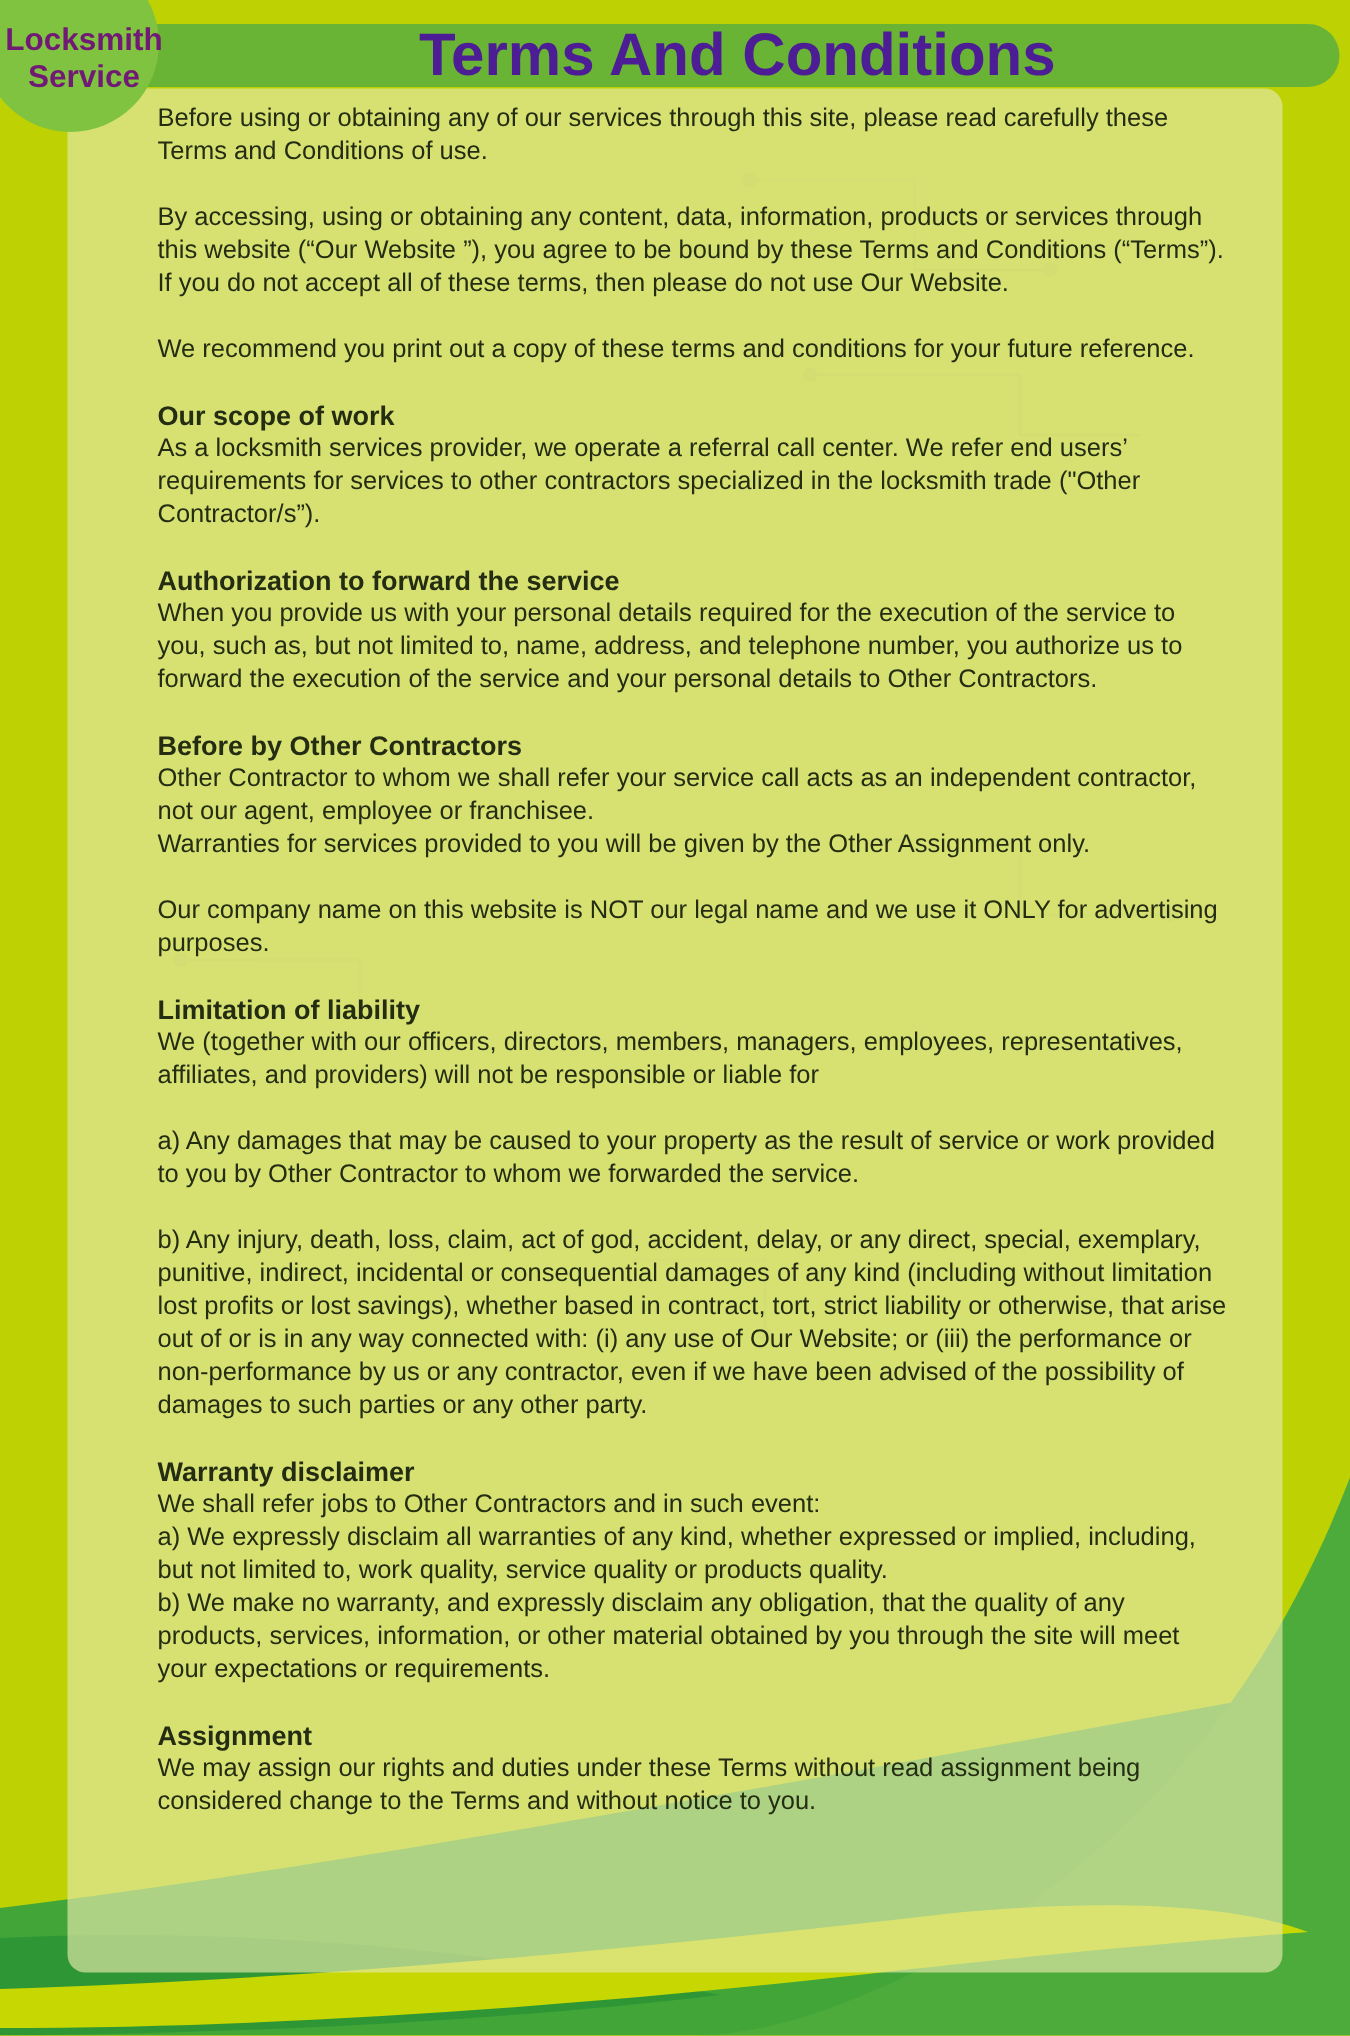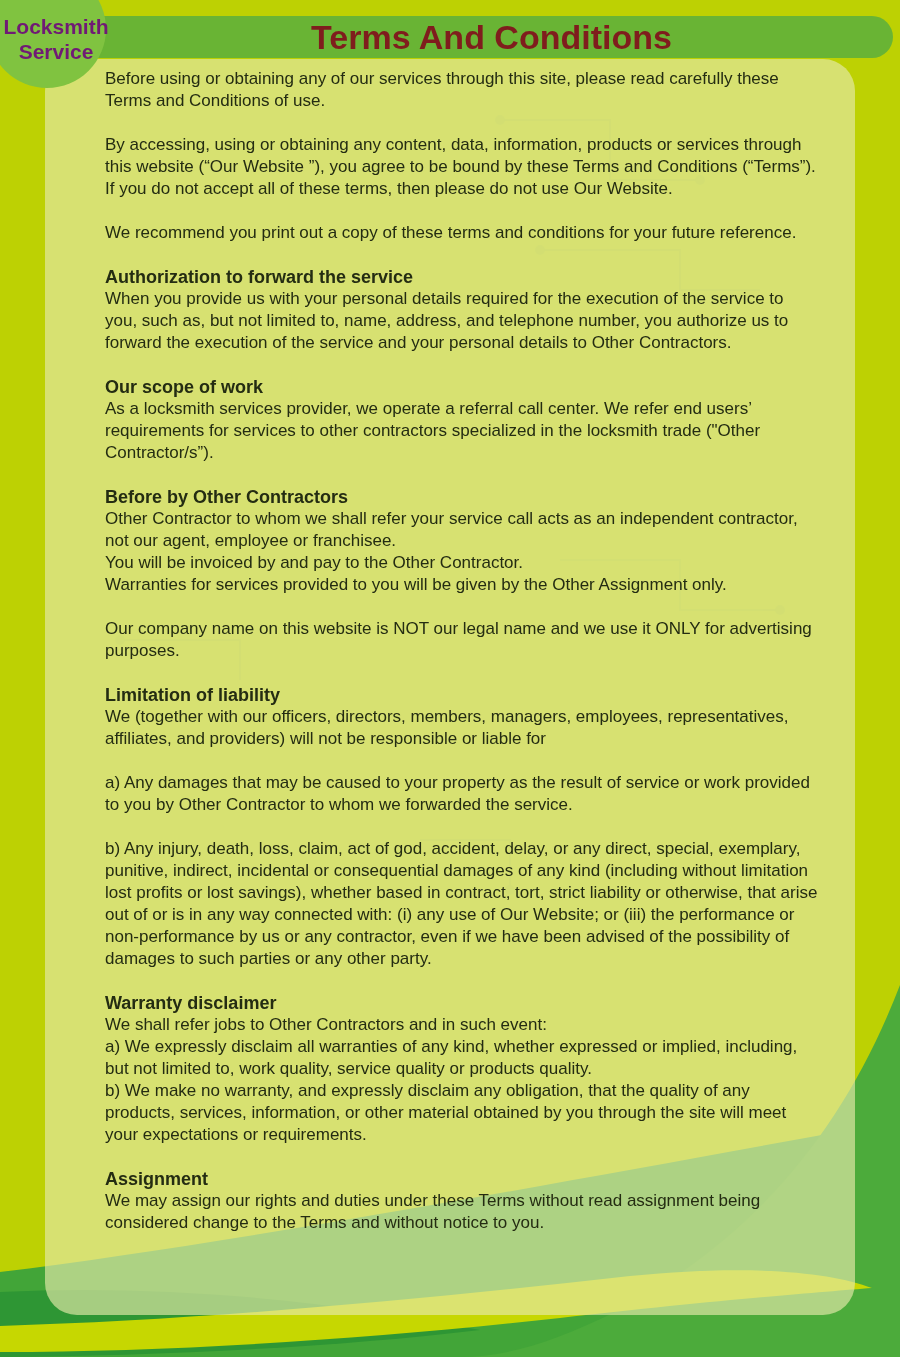--- a/index.html
+++ b/index.html
@@ -19,30 +19,30 @@
   
   .title-band{
     position:absolute;left:0;top:16px;width:893px;height:42px;
     background:#69b434;
     border-radius:0 21px 21px 0;
     z-index:2;
     display:flex;align-items:center;justify-content:center;
   }
   .page-title{
     margin:0;padding:0 30px 0 120px;
-    font-size:34px;font-weight:800;letter-spacing:0;
-    color:#7f1d1d;
+    font-size:40px;font-weight:800;letter-spacing:0;
+    color:#4c1d95;
     line-height:42px;
     white-space:nowrap;
   }
   
   .panel{
     position:absolute;left:45px;top:59px;width:810px;height:1256px;
     background:rgba(229,233,170,0.66);
-    border-radius:32px;
+    border-radius:12px;
     z-index:3;
     box-sizing:border-box;
     padding:9px 35px 0 60px;
   }
   .content{
     color:#242c12;
     font-size:17px;
     line-height:22px;
   }
   .section{margin:0 0 22px 0;}
@@ -106,31 +106,30 @@
   <div class="panel">
     <div class="content">
         <section class="section">
           <p class="para">Before using or obtaining any of our services through this site, please read carefully these Terms and Conditions of use.</p>
           <div class="spacer"></div>
           <p class="para">By accessing, using or obtaining any content, data, information, products or services through this website (“Our Website ”), you agree to be bound by these Terms and Conditions (“Terms”). If you do not accept all of these terms, then please do not use Our Website.</p>
           <div class="spacer"></div>
           <p class="para">We recommend you print out a copy of these terms and conditions for your future reference.</p>
         </section>
         <section class="section">
+          <h2 class="sec-heading">Our scope of work</h2>
+          <p class="para">As a locksmith services provider, we operate a referral call center. We refer end users’ requirements for services to other contractors specialized in the locksmith trade ("Other Contractor/s”).</p>
+        </section>
+        <section class="section">
           <h2 class="sec-heading">Authorization to forward the service</h2>
           <p class="para">When you provide us with your personal details required for the execution of the service to you, such as, but not limited to, name, address, and telephone number, you authorize us to forward the execution of the service and your personal details to Other Contractors.</p>
         </section>
         <section class="section">
-          <h2 class="sec-heading">Our scope of work</h2>
-          <p class="para">As a locksmith services provider, we operate a referral call center. We refer end users’ requirements for services to other contractors specialized in the locksmith trade ("Other Contractor/s”).</p>
-        </section>
-        <section class="section">
           <h2 class="sec-heading">Before by Other Contractors</h2>
           <p class="para">Other Contractor to whom we shall refer your service call acts as an independent contractor, not our agent, employee or franchisee.</p>
-          <p class="para">You will be invoiced by and pay to the Other Contractor.</p>
           <p class="para">Warranties for services provided to you will be given by the Other Assignment only.</p>
           <div class="spacer"></div>
           <p class="para">Our company name on this website is NOT our legal name and we use it ONLY for advertising purposes.</p>
         </section>
         <section class="section">
           <h2 class="sec-heading">Limitation of liability</h2>
           <p class="para">We (together with our officers, directors, members, managers, employees, representatives, affiliates, and providers) will not be responsible or liable for</p>
           <div class="spacer"></div>
           <p class="para">a) Any damages that may be caused to your property as the result of service or work provided to you by Other Contractor to whom we forwarded the service.</p>
           <div class="spacer"></div>

